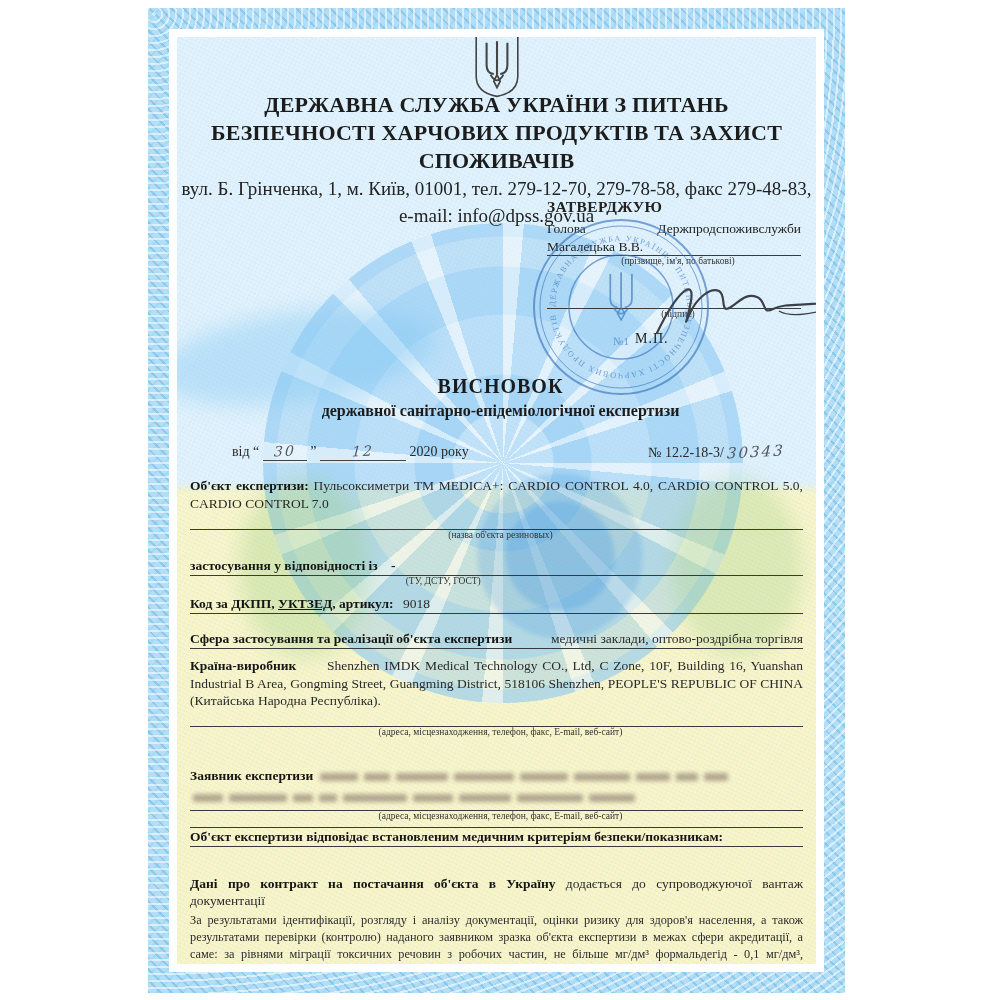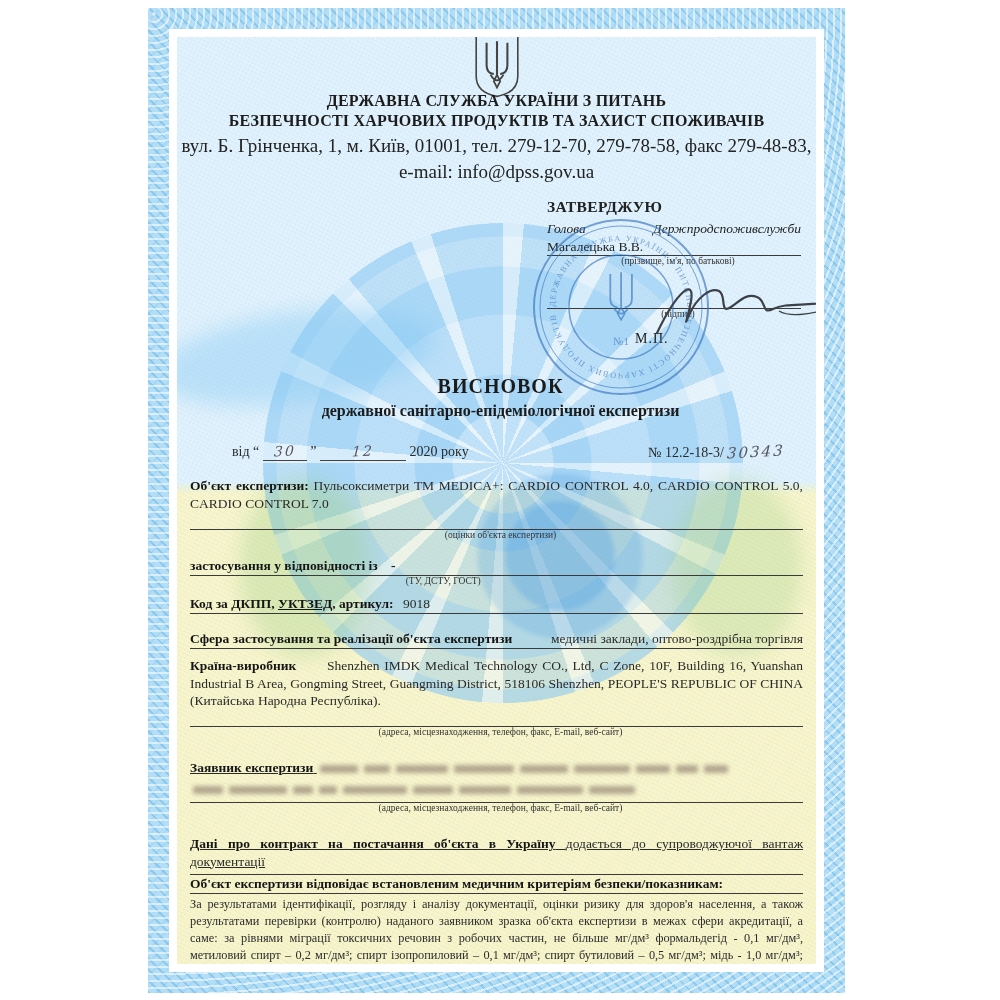--- a/index.html
+++ b/index.html
@@ -37,26 +37,26 @@
         background:rgba(150,205,130,.28);filter:blur(9px);}
   .swash{position:absolute;left:-20px;top:275px;width:280px;height:90px;border-radius:50%;
         background:rgba(130,200,242,.4);filter:blur(10px);transform:rotate(-8deg);}
 
   
   .content-layer{position:absolute;inset:0;}
   .abs{position:absolute;}
 
   .emblem{left:0;right:0;top:-4px;display:flex;justify-content:center;}
   .agency{left:0;right:0;top:54px;text-align:center;line-height:1.28;}
-  .agency .l1,.agency .l2{font-weight:bold;font-size:16px;letter-spacing:.2px;color:#1c1c1c;}
+  .agency .l1,.agency .l2{font-weight:bold;font-size:22px;letter-spacing:.2px;color:#1c1c1c;}
   .agency .l3,.agency .l4{font-size:19px;color:#222;margin-top:2px;}
 
   .approve{left:370px;top:160px;width:254px;font-size:13.5px;line-height:1.3;}
   .approve .hd{font-weight:bold;font-size:15.5px;letter-spacing:.4px;margin-bottom:3px;}
-  .jl{text-align:justify;text-align-last:justify;font-style:italic;}
+  .jl{text-align:justify;text-align-last:justify;}
   .rule{border-bottom:1px solid #3a3a3a;}
   .cap{font-size:9.5px;color:#333;text-align:center;line-height:1.2;padding-left:8px;}
   .sig-space{height:40px;}
   .mp{margin:10px 0 0 88px;font-size:14px;letter-spacing:1px;}
 
   .stamp{left:352px;top:178px;width:184px;height:184px;opacity:.8;}
   .signature{left:462px;top:226px;width:210px;height:90px;}
 
   .title{left:8px;right:0;top:338px;text-align:center;}
   .title .t1{font-weight:bold;font-size:20px;letter-spacing:1px;color:#1b1b1b;}
@@ -70,21 +70,21 @@
   .blank{display:inline-block;border-bottom:1px solid #444;text-align:center;}
   .b1{width:44px;} .b2{width:86px;}
   .numline{padding-right:18px;}
 
   .fields{left:13px;top:440px;width:613px;font-size:13.5px;line-height:1.32;color:#2a2a2a;}
   .fields b{color:#151515;}
   .row{margin-bottom:0;}
   .just{text-align:justify;}
   .caption-tu{width:80%;text-align:center;}
   .flexrow{display:flex;justify-content:space-between;align-items:baseline;}
-  .mt2{margin-top:16px;} .mt4{margin-top:4px;} .mt8{margin-top:8px;} .mt12{margin-top:20px;text-decoration:underline;} .mt16{margin-top:16px;}
+  .mt2{margin-top:16px;} .mt4{margin-top:4px;} .mt8{margin-top:8px;} .mt12{margin-top:28px;} .mt16{margin-top:16px;}
   .smudge{display:inline-block;height:8px;margin:0 3px;background:rgba(125,105,95,.55);
           border-radius:2px;filter:blur(2px);vertical-align:middle;}
   .body-text{font-size:12.3px;line-height:1.37;text-align:justify;color:#2d2d2d;margin-top:2px;}
   .uln{text-decoration:underline;}
   svg .ink{stroke:#444;fill:none;}
   svg .blue{stroke:rgba(55,115,190,.8);fill:none;}
 </style>
 </head>
 <body>
 
@@ -177,21 +177,21 @@
         </div>
       </div>
 
       <div class="abs fields">
 
         <div class="row just">
           <b>Об'єкт експертизи:</b>
           <span>Пульсоксиметри ТМ MEDICA+: CARDIO CONTROL 4.0, CARDIO CONTROL 5.0, CARDIO CONTROL 7.0</span>
         </div>
         <div class="rule mt2"></div>
-        <div class="cap">(оцінки об'єкта експертизи)</div>
+        <div class="cap">(назва об'єкта резиновых)</div>
 
         <div class="row rule mt16">
           <b>застосування у відповідності із</b>
           <b style="margin-left:10px;">-</b>
         </div>
         <div class="cap caption-tu">(ТУ, ДСТУ, ГОСТ)</div>
 
         <div class="row rule mt8">
           <b>Код за ДКПП, </b><b class="uln">УКТЗЕД</b><b>, артикул:</b>
           <span style="margin-left:6px;">9018</span>
@@ -214,27 +214,27 @@
           <span>
             <span class="smudge" style="width:38px"></span><span class="smudge" style="width:26px"></span><span class="smudge" style="width:52px"></span><span class="smudge" style="width:60px"></span><span class="smudge" style="width:48px"></span><span class="smudge" style="width:56px"></span><span class="smudge" style="width:34px"></span><span class="smudge" style="width:22px"></span><span class="smudge" style="width:24px"></span>
           </span>
           <div style="margin-top:4px;">
             <span class="smudge" style="width:30px"></span><span class="smudge" style="width:58px"></span><span class="smudge" style="width:20px"></span><span class="smudge" style="width:18px"></span><span class="smudge" style="width:64px"></span><span class="smudge" style="width:40px"></span><span class="smudge" style="width:52px"></span><span class="smudge" style="width:66px"></span><span class="smudge" style="width:46px"></span>
           </div>
         </div>
         <div class="rule mt4"></div>
         <div class="cap">(адреса, місцезнаходження, телефон, факс, E-mail, веб-сайт)</div>
 
+        <div class="row rule mt4" style="border-top:1px solid #3a3a3a;">
+          <b>Об'єкт експертизи відповідає встановленим медичним критеріям безпеки/показникам:</b>
+        </div>
+
         <div class="row just mt12">
           <b>Дані про контракт на постачання об'єкта в Україну</b>
           <span>додається до супроводжуючої вантаж документації</span>
-        </div>
-
-        <div class="row rule mt4" style="border-top:1px solid #3a3a3a;">
-          <b>Об'єкт експертизи відповідає встановленим медичним критеріям безпеки/показникам:</b>
         </div>
 
         <p class="body-text">За результатами ідентифікації, розгляду і аналізу документації, оцінки ризику для здоров'я населення, а також результатами перевірки (контролю) наданого заявником зразка об'єкта експертизи в межах сфери акредитації, а саме: за рівнями міграції токсичних речовин з робочих частин, не більше мг/дм³ формальдегід - 0,1 мг/дм³, метиловий спирт – 0,2 мг/дм³; спирт ізопропиловий – 0,1 мг/дм³; спирт бутиловий – 0,5 мг/дм³; мідь - 1,0 мг/дм³; свинець-0,03 мг/дм³; кадмій-0,001 мг/дм³; не повинні мати шкірно-подразнюючої дії на шкіру та слизові оболонки; за органолептичними показниками - не більше 1 балу; Інструкції № 880-71 "Инструкция по санитарно-химическому исследованию изделий, изготовленных из полимерных и других синтетических материалов, предназначенных для контакта с пищевыми продуктами", регламенту (ЄС) № 1935/2004 Європейського Парламенту та Ради від 27 жовтня 2004 р. "Про матеріали і вироби, призначені для контакту з харчовими продуктами"; «Сборник руководящих методических материалов по токсиколого-гигиеническим исследованиям полимерных материалов и изделий на их основе медицинского назначения», М.1987 р., МВ "Токсиколого-гігієнічні та доклінічні дослідження полімерних матеріалів і виробів на їх основі медичного призначення", К.2009; не повинні мати подразнюючої дії на шкіру та слизові оболонки, "Методические указания по санитарно-гигиенической оценке резиновых и латексных изделий медицинского</p>
 
       </div>
     </div>
   </div>
  </div>
 </div>
 

